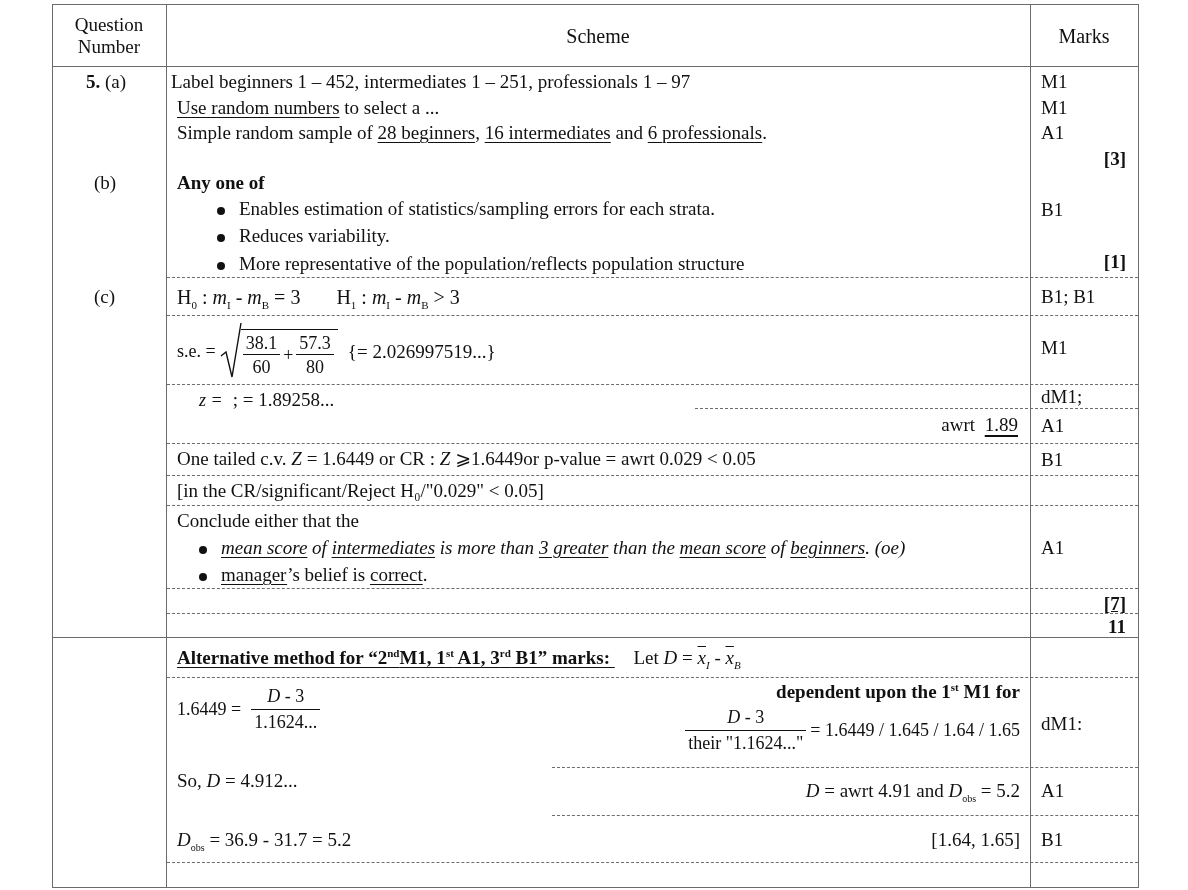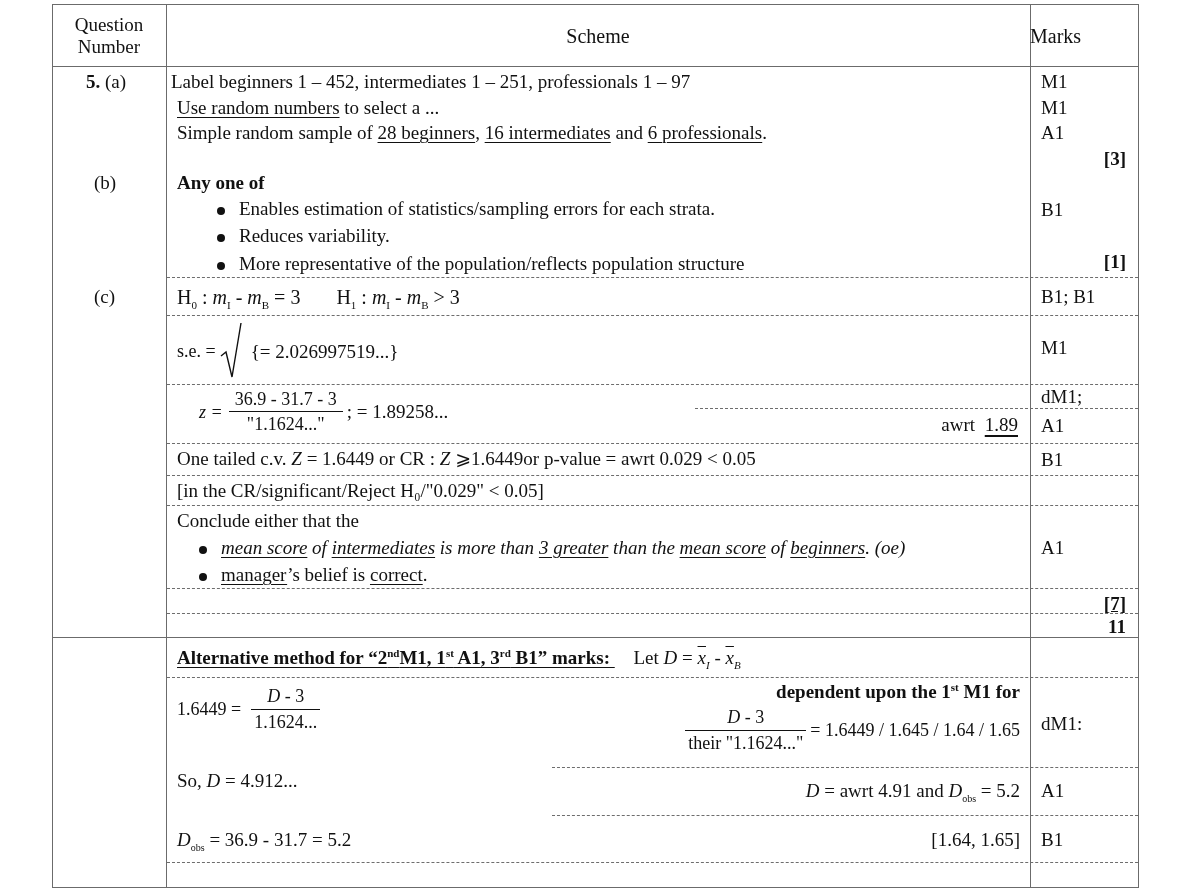--- a/index.html
+++ b/index.html
@@ -49,21 +49,21 @@
 <div class="dline" style="left:167px; top:677px; width:971px;"></div>
 <div class="dline" style="left:552px; top:767px; width:586px;"></div>
 <div class="dline" style="left:552px; top:815px; width:586px;"></div>
 <div class="dline" style="left:167px; top:862px; width:971px;"></div>
 
 <div class="abs" style="left:52px; top:14px; width:114px; text-align:center; line-height:22px;">
   <span>Question</span><br>
   <span>Number</span>
 </div>
 <div class="abs" style="left:166px; top:26px; width:864px; text-align:center; font-size:20px;">Scheme</div>
-<div class="abs" style="left:1030px; top:26px; width:108px; text-align:left; font-size:20px;">Marks</div>
+<div class="abs" style="left:1030px; top:26px; width:108px; text-align:center; font-size:20px;">Marks</div>
 
 <div class="abs" style="left:86px; top:72px;">
   <span class="b">5.</span>
   <span>(a)</span>
 </div>
 <div class="abs" style="left:171px; top:72px;">Label beginners 1 – 452, intermediates 1 – 251, professionals  1 – 97</div>
 <div class="abs" style="left:177px; top:98px;">
   <span class="u">Use random numbers</span><span> to select a ...</span>
 </div>
 <div class="abs" style="left:177px; top:123px;">
@@ -95,30 +95,37 @@
   <span style="display:inline-block; width:26px;"></span>
   <span>H</span><sub class="s">1</sub><span> : </span><span class="i">m</span><sub class="s">I</sub><span> - </span><span class="i">m</span><sub class="s">B</sub><span> &gt; 3</span>
 </div>
 <div class="abs" style="left:1041px; top:287px;">B1; B1</div>
 
 <div class="abs math" style="left:177px; top:322px; display:flex; align-items:center; font-size:18px;">
   <span style="margin-right:4px;">s.e. =</span>
   <svg width="22" height="58" viewBox="0 0 22 58" style="margin-right:-1px;">
     <polyline points="1,34 6,30 12,55 21,1" fill="none" stroke="#111" stroke-width="1.4"></polyline>
   </svg>
+  <span style="border-top:1.4px solid #111; padding:4px 4px 0 2px; display:flex; align-items:center; margin-top:2px;">
+    <span class="frac">
+        <span class="num">38.1</span>
+        <span class="den">60</span>
+      </span>
+    <span style="margin:0 3px;">+</span>
+    <span class="frac">
+        <span class="num">57.3</span>
+        <span class="den">80</span>
+      </span>
+  </span>
   <span style="margin-left:10px; font-size:19px;">{= 2.026997519...}</span>
 </div>
 <div class="abs" style="left:1041px; top:338px;">M1</div>
 
 <div class="abs math" style="left:199px; top:390px; display:flex; align-items:center; font-size:18px;">
   <span class="i" style="margin-right:6px;">z =</span>
-  <span class="frac">
-      <span class="num" style="padding:0 6px 3px;">36.9 - 31.7 - 3</span>
-      <span class="den">"1.1624..."</span>
-    </span>
   <span style="margin-left:4px; font-size:19px;">; = 1.89258...</span>
 </div>
 <div class="abs" style="right:170px; top:415px;">
   <span>awrt</span>
   <span class="ub" style="margin-left:5px;">1.89</span>
 </div>
 <div class="abs" style="left:1041px; top:387px;">dM1;</div>
 <div class="abs" style="left:1041px; top:416px;">A1</div>
 
 <div class="abs" style="left:177px; top:449px;">

